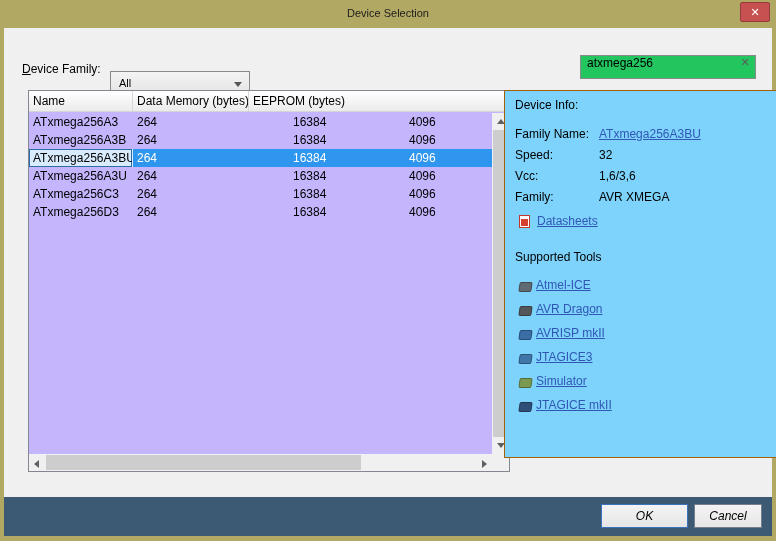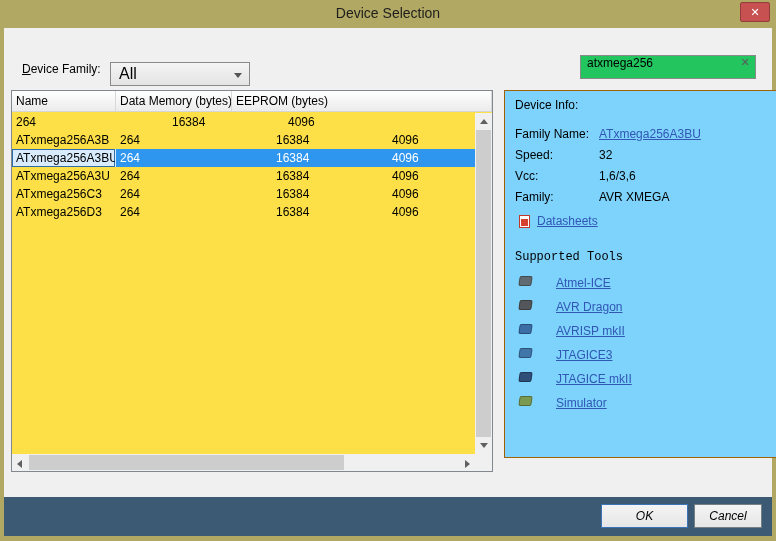--- a/index.html
+++ b/index.html
@@ -8,65 +8,65 @@
   .window {
     position:relative; width:776px; height:541px;
     background:var(--chrome, #b1a863);
     font-family:"Liberation Sans", sans-serif;
     overflow:hidden;
   }
 
   
   .titlebar {
     position:absolute; top:0; left:0; right:0; height:28px;
-    text-align:center; line-height:27px; font-size:14px; color:#1d1d1d;
+    text-align:center; line-height:27px; font-size:11px; color:#1d1d1d;
   }
   .close-btn {
     position:absolute; top:2px; right:6px; width:30px; height:20px;
     background:var(--close, #c75050); border:1px solid #953c3c; border-radius:2px;
     color:#fff; text-align:center; line-height:18px; font-size:11px; cursor:default;
   }
   .close-btn::before { content:"✕"; }
 
   
   .inner {
     position:absolute; left:4px; right:4px; top:28px; bottom:5px;
     background:var(--dialog, #f0f0f0);
   }
 
   
   .lbl-family { position:absolute; left:18px; top:34px; font-size:12px; color:#000; }
   .lbl-family::first-letter { text-decoration:underline; }
 
   .combo {
-    position:absolute; left:106px; top:34px; width:140px; height:24px;
+    position:absolute; left:106px; top:43px; width:140px; height:24px;
     background:linear-gradient(#f4f4f4,#e4e4e4); border:1px solid #8a8a8a;
-    font-size:16px; line-height:22px; padding-left:8px; color:#000;
+    font-size:11px; line-height:22px; padding-left:8px; color:#000;
   }
   .combo-arrow {
     position:absolute; right:7px; top:10px; width:0; height:0;
     border-left:4px solid transparent; border-right:4px solid transparent;
     border-top:5px solid #555;
   }
 
   .searchbox {
     position:absolute; right:16px; top:27px; width:176px; height:24px;
     background:#22c55e; border:1px solid #8a8a8a; display:flex; align-items:flex-start;
   }
   .searchbox input {
     flex:1; border:none; outline:none; font:12px "Liberation Sans", sans-serif;
     padding:0 6px; background:transparent; color:#000; min-width:0;
   }
   .search-clear { width:20px; text-align:center; color:#5a5a5a; font-size:11px; }
   .search-clear::before { content:"✕"; }
 
   
   .table {
-    position:absolute; left:7px; top:62px; width:482px; height:382px;
-    background:#fde047; border:1px solid #828790;
+    position:absolute; left:24px; top:62px; width:482px; height:382px;
+    background:#c4b5fd; border:1px solid #828790;
   }
   .thead { display:flex; height:21px; background:linear-gradient(#ffffff,#ebebeb); border-bottom:1px solid #d5d5d5; }
   .hcell {
     border-right:1px solid #d8d8d8; padding:0 4px; font-size:12px; line-height:20px;
     color:#000; white-space:nowrap; overflow:hidden;
   }
   .rows { position:absolute; top:22px; left:0; right:17px; bottom:17px; overflow:hidden; }
   .trow { display:flex; height:18px; line-height:18px; font-size:12px; color:#000; }
   .tcell { padding:0 4px; border-right:1px solid transparent; white-space:nowrap; overflow:hidden; }
   .c0 { width:104px; } .c1 { width:156px; } .c2 { width:116px; } .c3 { flex:1; }
@@ -101,22 +101,22 @@
   .link { color:var(--link, #3157b5); text-decoration:underline; }
 
   .datasheets-row { display:flex; align-items:center; gap:7px; height:22px; margin:2px 0 0 4px; }
   .pdf-icon {
     width:11px; height:13px; background:#fff; border:1px solid #c0392b; position:relative; flex:none;
   }
   .pdf-icon::before {
     content:""; position:absolute; left:1px; right:1px; top:3px; height:7px; background:#d6402f;
   }
 
-  .supported-tools { margin:18px 0 12px 0;font-family:Liberation Mono, monospace; }
-  .tool-row { display:flex; align-items:flex-start; gap:24px; height:24px; margin-left:4px; }
+  .supported-tools { margin:18px 0 4px 0; }
+  .tool-row { display:flex; align-items:flex-end; gap:4px; height:24px; margin-left:4px; }
   .tool-icon {
     width:13px; height:10px; border-radius:2px; flex:none;
     box-shadow:inset 0 0 0 1px rgba(0,0,0,.3);
     transform:skewX(-8deg);
   }
 
   
   .footer { position:absolute; left:0; right:0; bottom:0; height:39px; background:var(--footer, #3d5a75); }
   .btn {
     position:absolute; top:7px; height:24px;
@@ -152,20 +152,21 @@
 
     <div class="table">
       <div class="thead">
         <div class="hcell c0">Name</div>
         <div class="hcell c2">Data Memory (bytes)</div>
         <div class="hcell c3">EEPROM (bytes)</div>
       </div>
 
       <div class="rows" id="rows">
           <div class="trow">
+            <div class="tcell c0">ATxmega256A3</div>
             <div class="tcell c1">264</div>
             <div class="tcell c2">16384</div>
             <div class="tcell c3">4096</div>
           </div>
           <div class="trow">
             <div class="tcell c0">ATxmega256A3B</div>
             <div class="tcell c1">264</div>
             <div class="tcell c2">16384</div>
             <div class="tcell c3">4096</div>
           </div>
@@ -257,26 +258,26 @@
           </div>
           <div class="tool-row">
             <span class="tool-icon" style="background: rgb(58, 110, 165);"></span>
             <span class="link">AVRISP mkII</span>
           </div>
           <div class="tool-row">
             <span class="tool-icon" style="background: rgb(65, 118, 168);"></span>
             <span class="link">JTAGICE3</span>
           </div>
           <div class="tool-row">
+            <span class="tool-icon" style="background: rgb(122, 154, 82);"></span>
+            <span class="link">Simulator</span>
+          </div>
+          <div class="tool-row">
             <span class="tool-icon" style="background: rgb(47, 79, 121);"></span>
             <span class="link">JTAGICE mkII</span>
-          </div>
-          <div class="tool-row">
-            <span class="tool-icon" style="background: rgb(122, 154, 82);"></span>
-            <span class="link">Simulator</span>
           </div>
         </div>
     </div>
 
     <div class="footer">
       <div class="btn btn-ok">OK</div>
       <div class="btn btn-cancel">Cancel</div>
     </div>
 
   </div>

